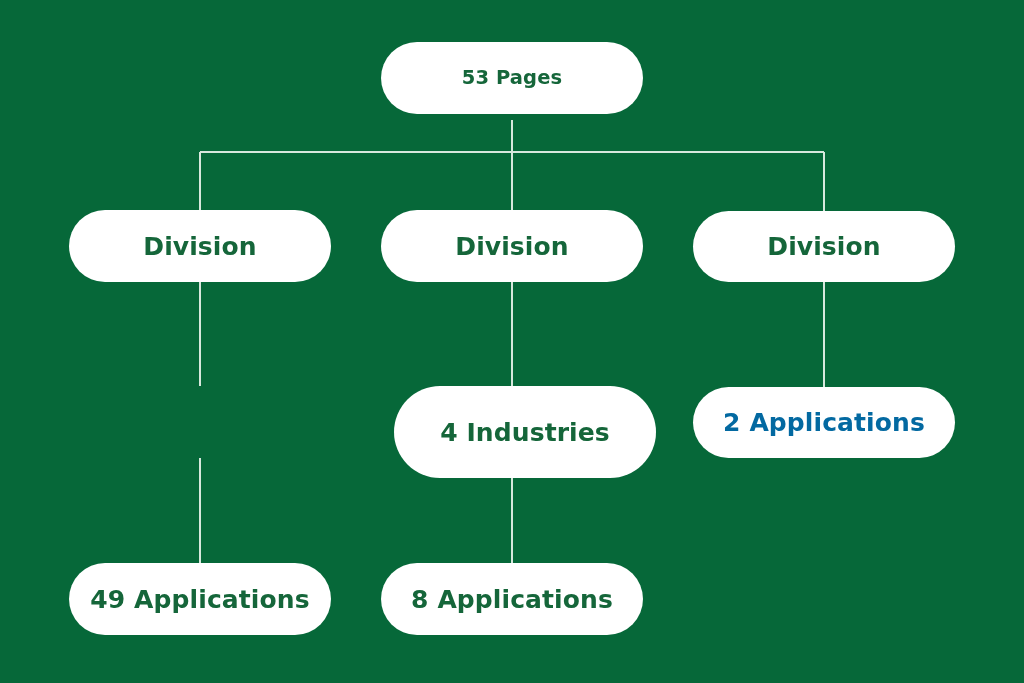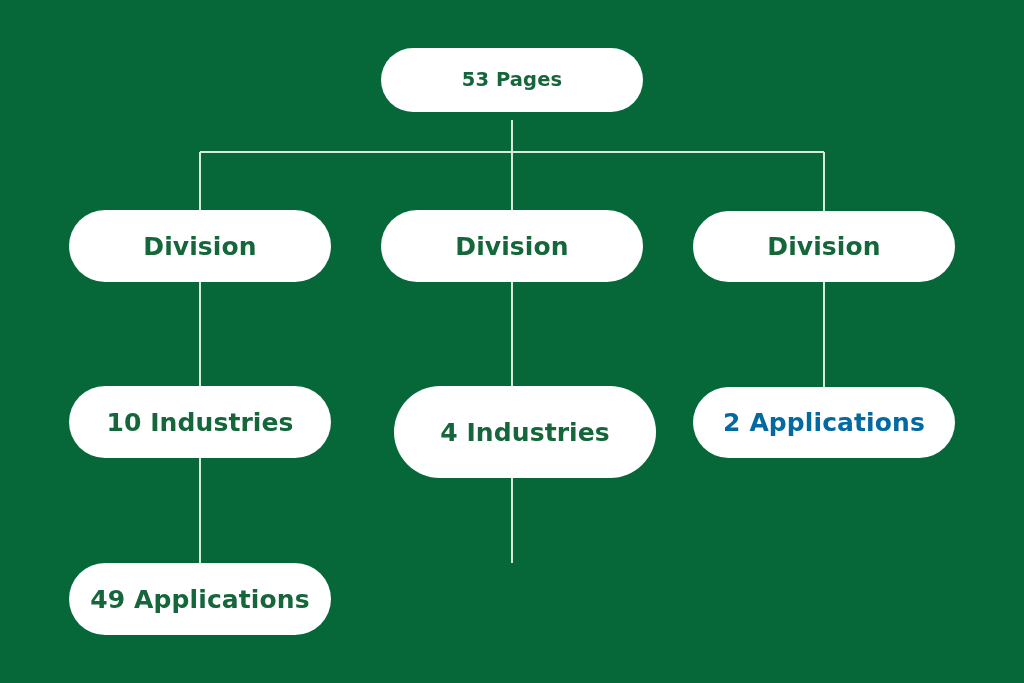--- a/index.html
+++ b/index.html
@@ -40,23 +40,23 @@
     font-weight: 700;
     font-size: 25px;
     letter-spacing: 0.1px;
     white-space: nowrap;
     text-align: center;
     line-height: 1;
   }
   
   .node-root {
     left: 381px;
-    top: 48px;
+    top: 42px;
     width: 262px;
-    height: 64px;
+    height: 72px;
   }
   .node-root .node-label { font-size: 19.5px; }
 
   
   .node-div-1 {
     left: 69px;
     top: 210px;
     width: 262px;
     height: 72px;
   }
@@ -139,27 +139,27 @@
   <div class="node node-div-1" style="background: rgb(255, 255, 255);">
     <span class="node-label" style="color: rgb(21, 102, 58);">Division</span>
   </div>
   <div class="node node-div-2" style="background: rgb(255, 255, 255);">
     <span class="node-label" style="color: rgb(21, 102, 58);">Division</span>
   </div>
   <div class="node node-div-3" style="background: rgb(255, 255, 255);">
     <span class="node-label" style="color: rgb(21, 102, 58);">Division</span>
   </div>
 
-  <div class="node node-r3-1" style="background: rgb(255, 255, 255);">
-    <span class="node-label" style="color: rgb(21, 102, 58);">10 Industries</span>
-  </div>
   <div class="node node-r3-2" style="background: rgb(255, 255, 255);">
     <span class="node-label" style="color: rgb(21, 102, 58);">4 Industries</span>
   </div>
   <div class="node node-r3-3" style="background: rgb(255, 255, 255);">
     <span class="node-label" style="color: #0369a1;">2 Applications</span>
   </div>
 
   <div class="node node-r4-1" style="background: rgb(255, 255, 255);">
     <span class="node-label" style="color: rgb(21, 102, 58);">49 Applications</span>
   </div>
+  <div class="node node-r4-2" style="background: rgb(255, 255, 255);">
+    <span class="node-label" style="color: rgb(21, 102, 58);">8 Applications</span>
+  </div>
 
 </div>
 
 </body></html>

